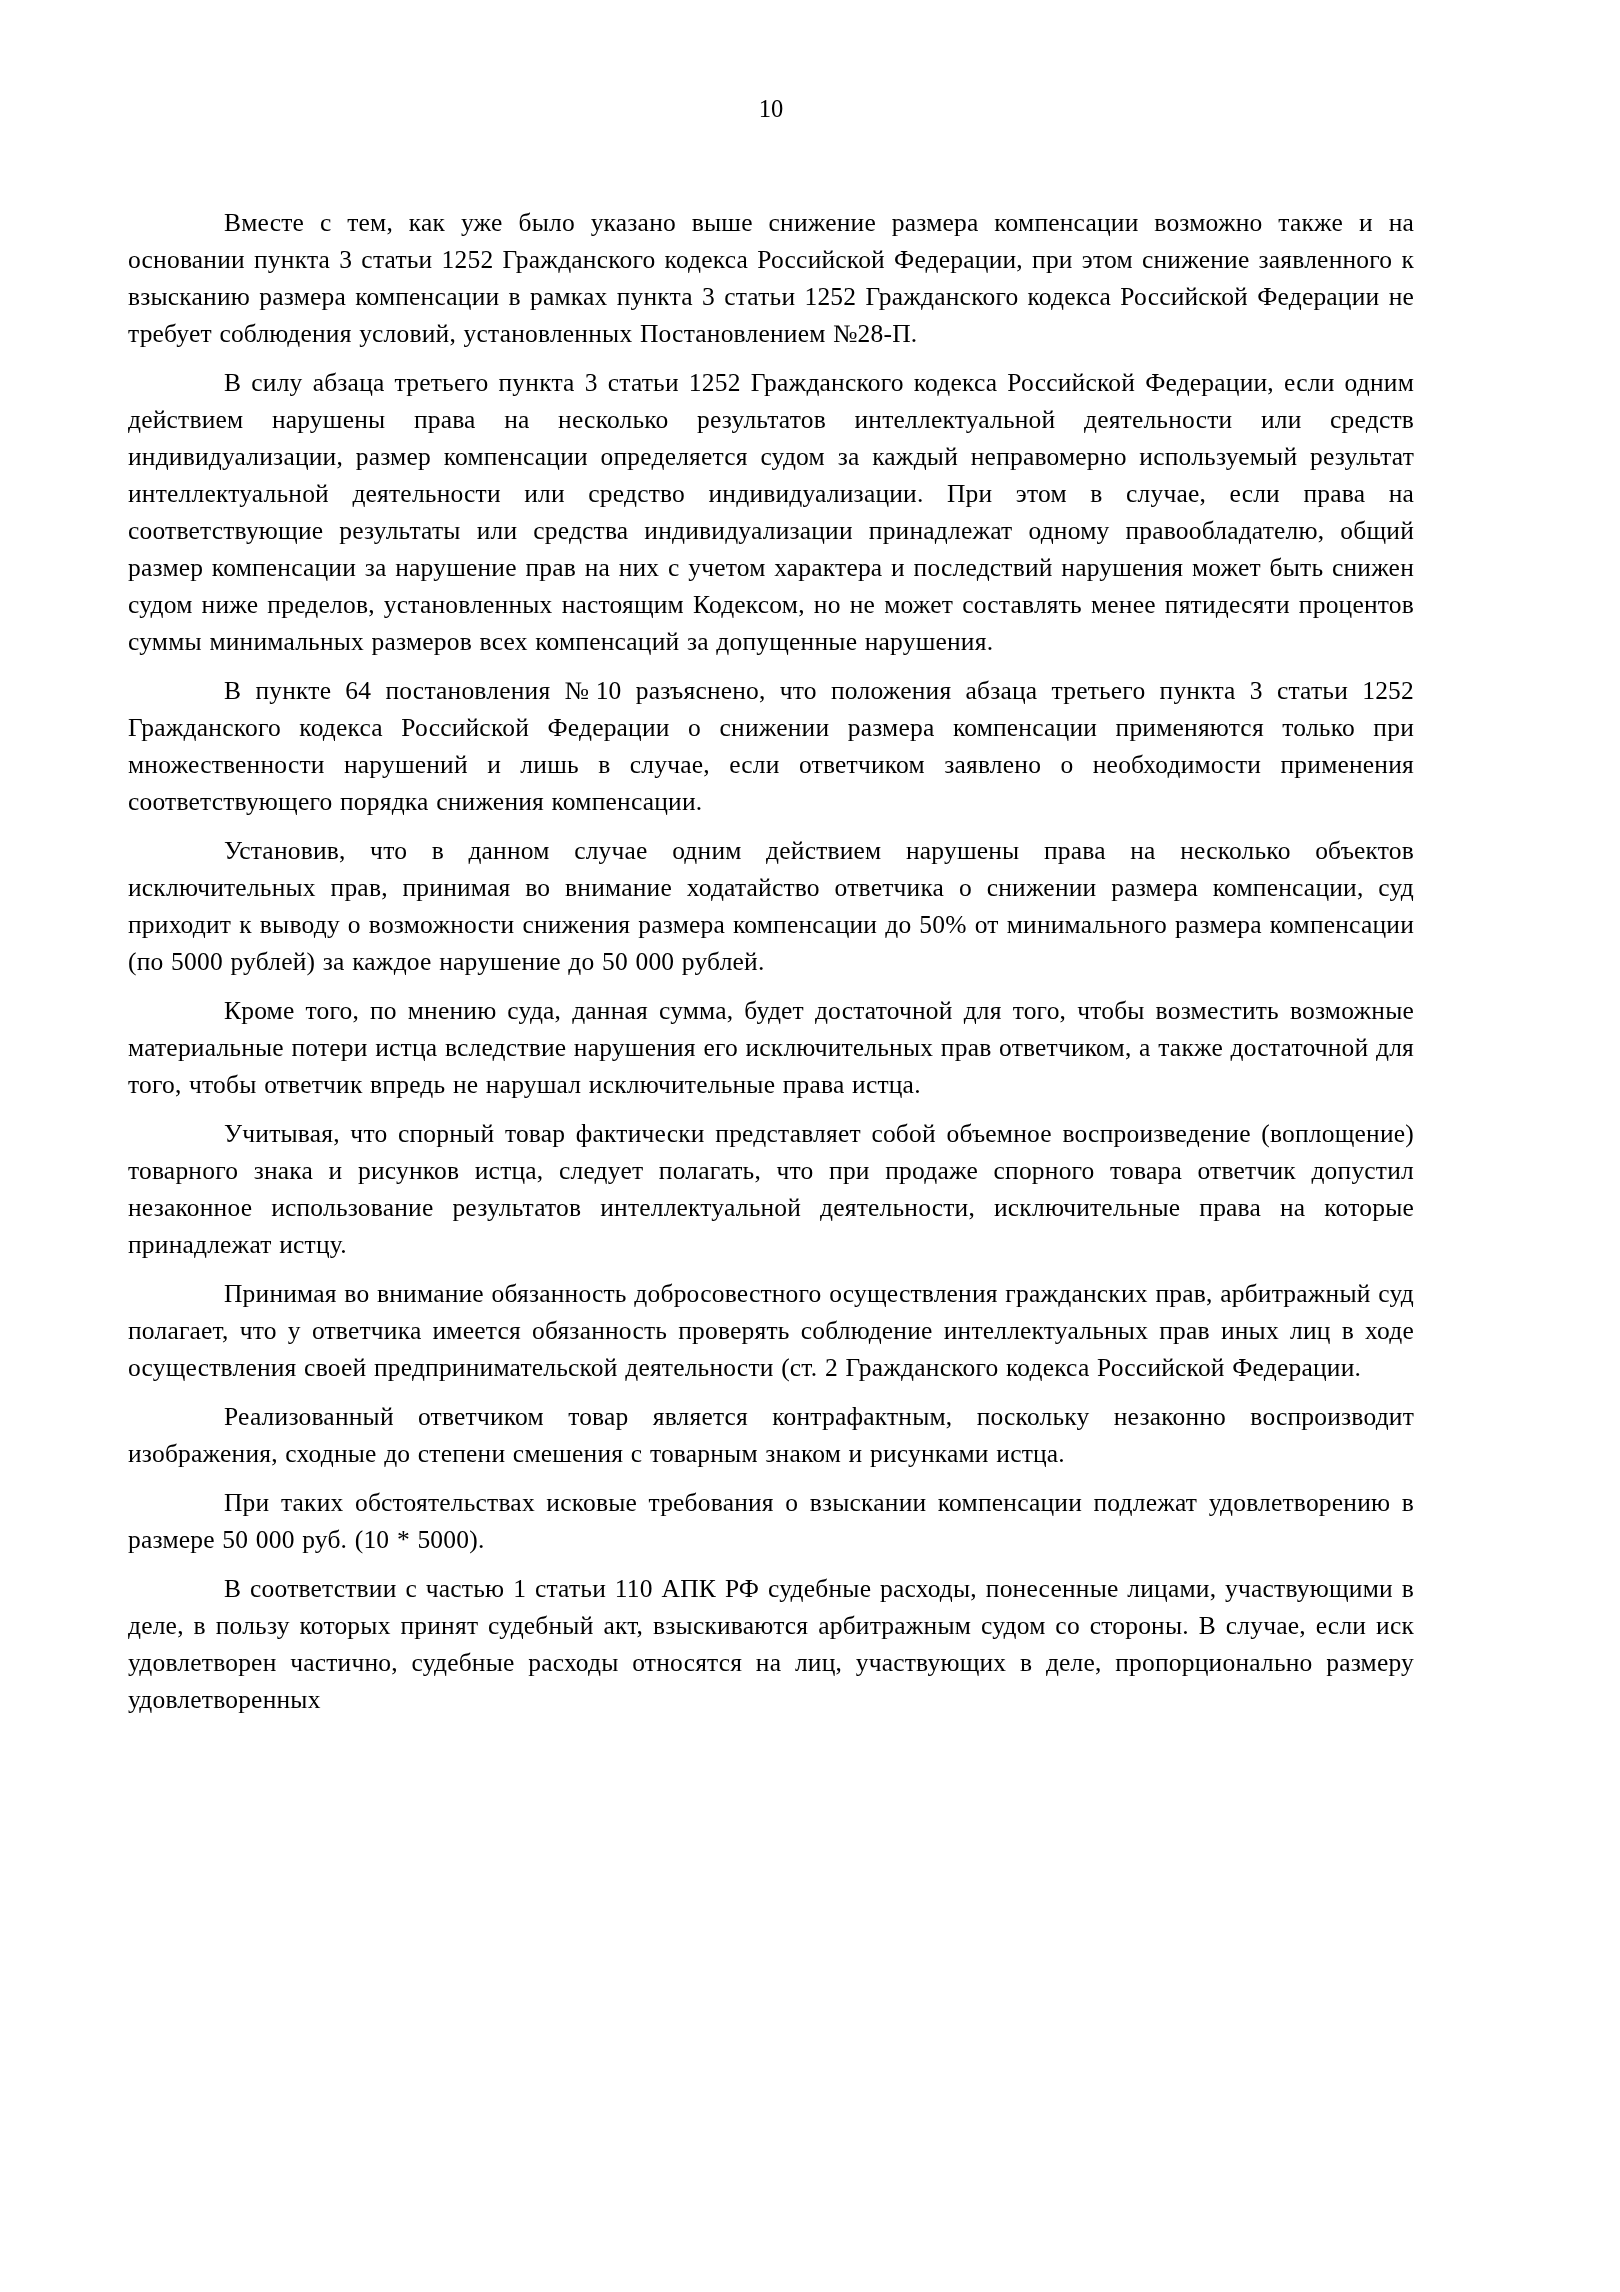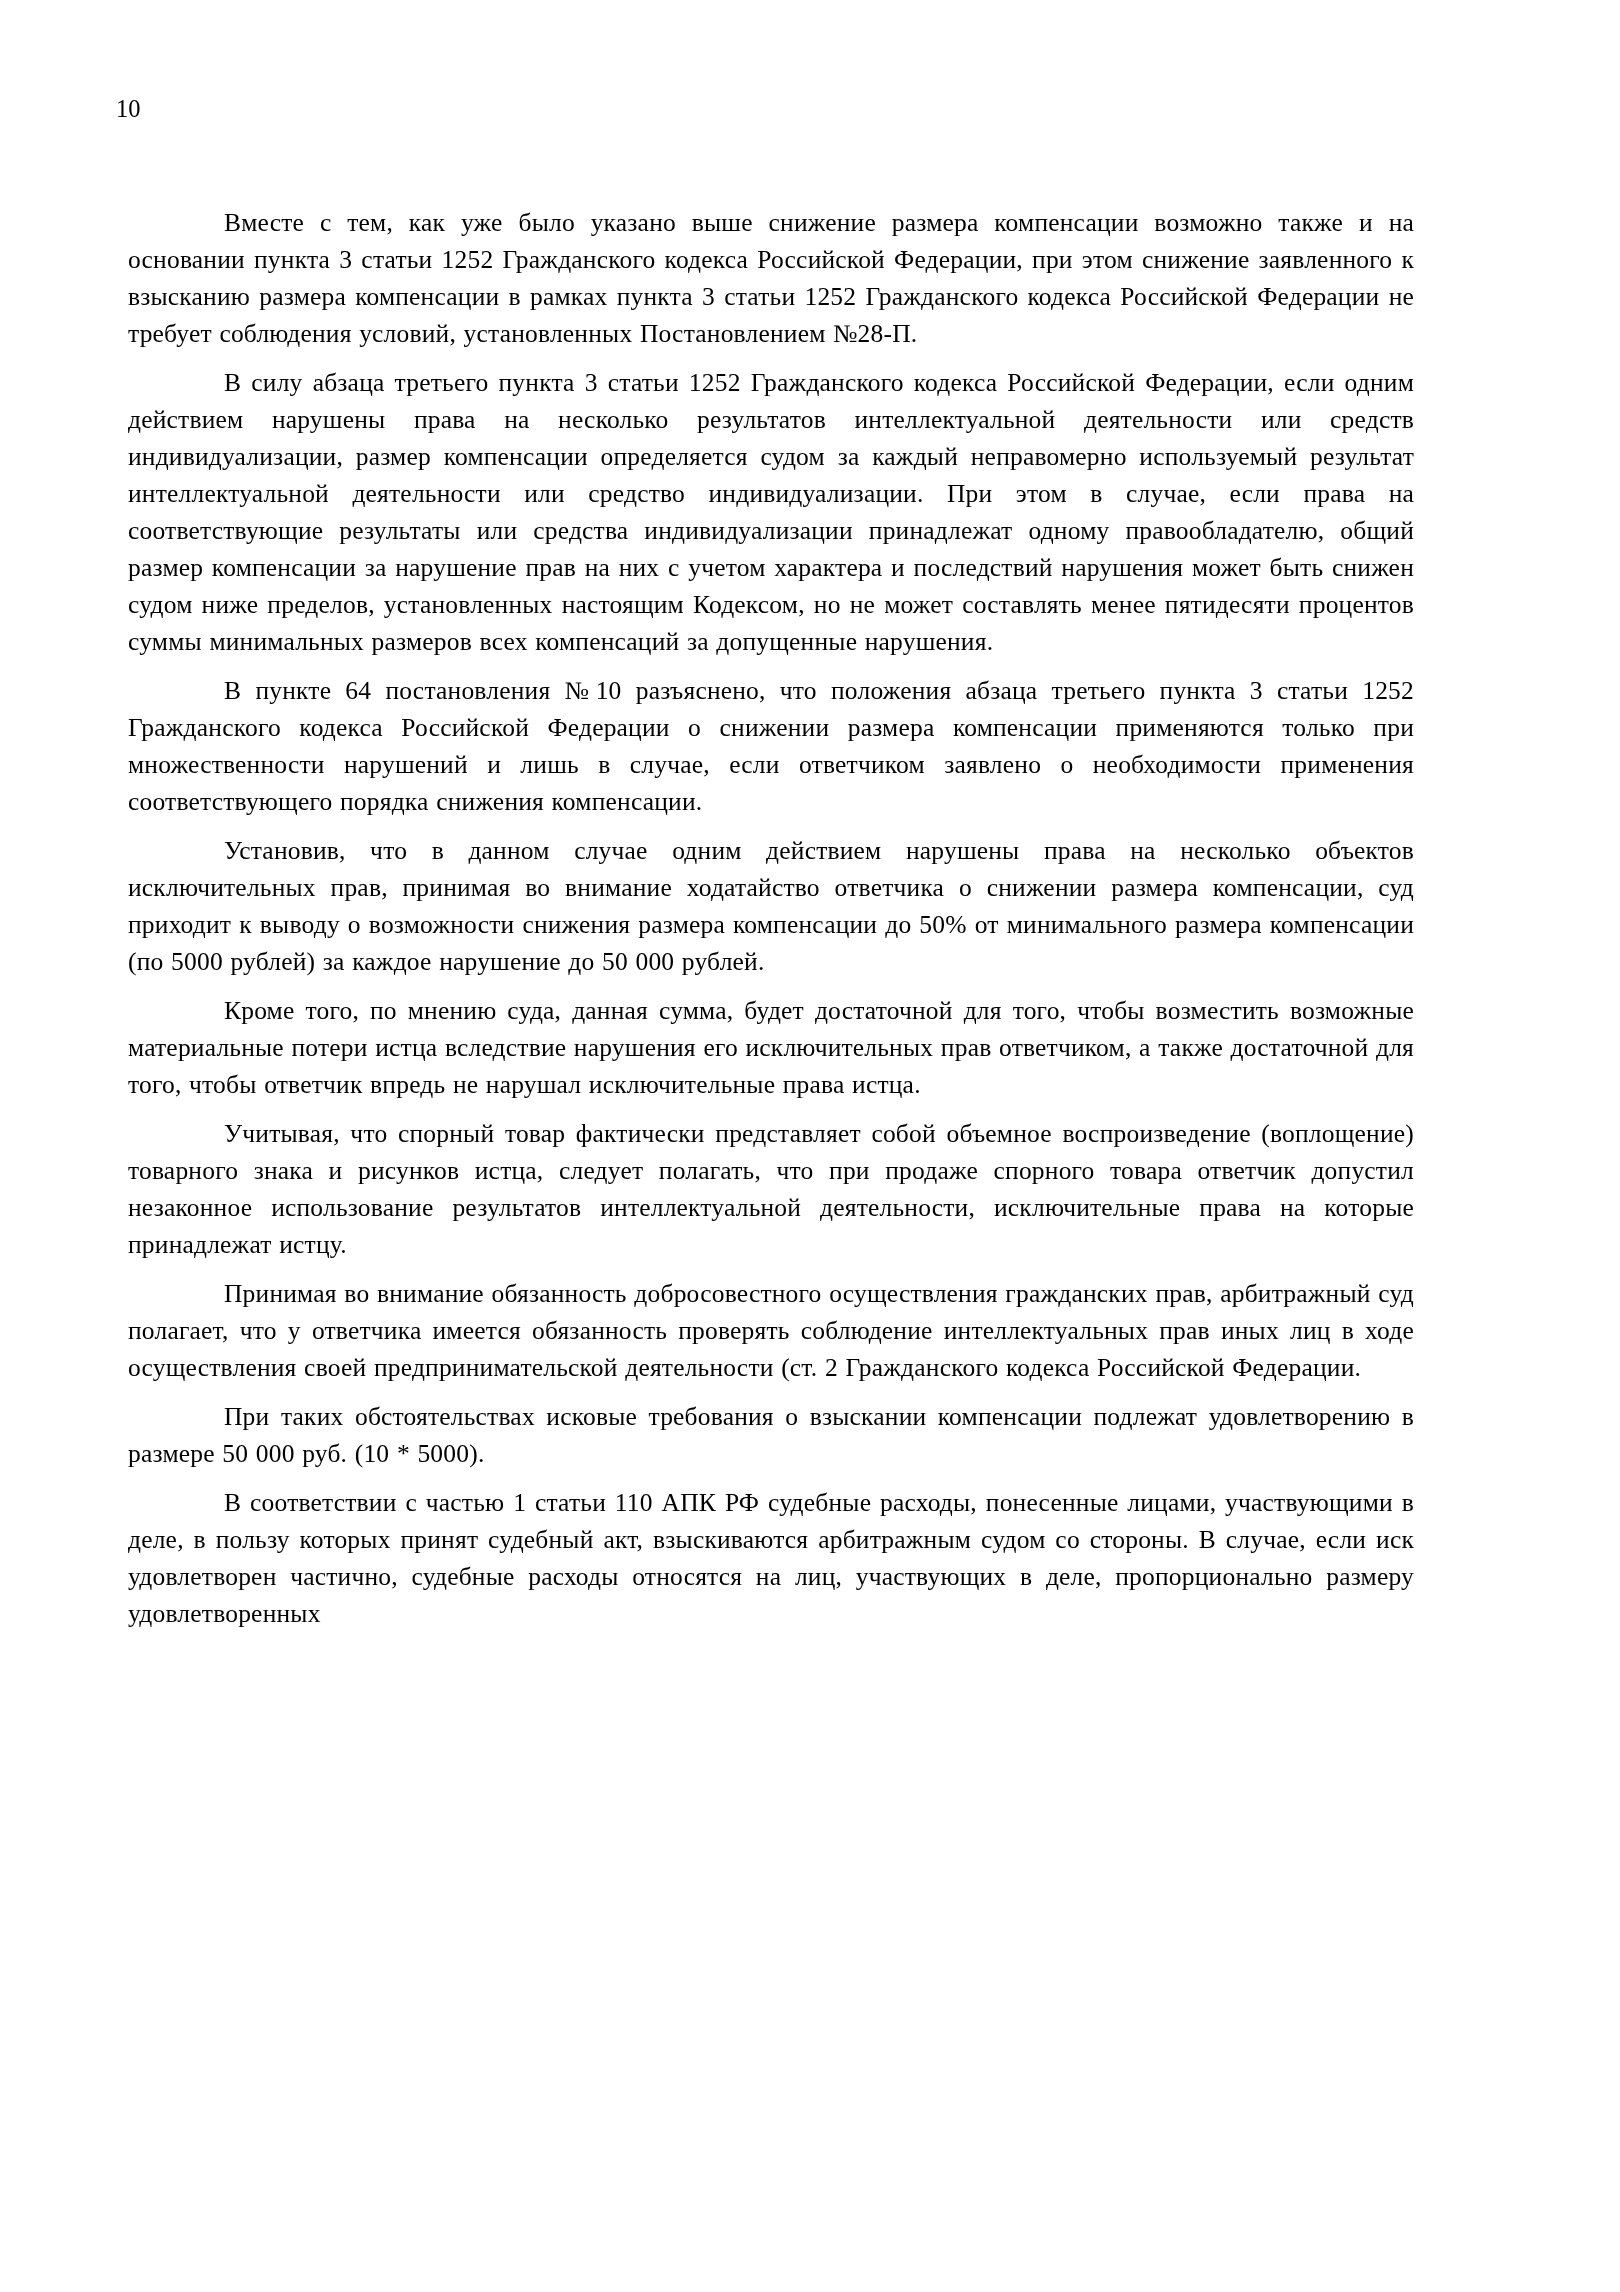--- a/index.html
+++ b/index.html
@@ -14,20 +14,21 @@
     background: #ffffff;
     overflow: hidden;
     font-family: "Liberation Serif", "DejaVu Serif", serif;
     color: #000000;
   }
   .page-number {
     position: absolute;
     top: 94px;
     left: 116px;
     width: 1310px;
+    text-align: center;
     font-size: 24.5px;
     line-height: 29px;
     color: #000000;
   }
   .content {
     position: absolute;
     top: 192px;
     left: 116px;
     width: 1310px;
   }
@@ -51,17 +52,18 @@
   <div class="page-number">10</div>
 
   <div class="content">
     <p>Вместе с тем, как уже было указано выше снижение размера компенсации возможно также и на основании пункта 3 статьи 1252 Гражданского кодекса Российской Федерации, при этом снижение заявленного к взысканию размера компенсации в рамках пункта 3 статьи 1252 Гражданского кодекса Российской Федерации не требует соблюдения условий, установленных Постановлением №28-П.</p>
     <p>В силу абзаца третьего пункта 3 статьи 1252 Гражданского кодекса Российской Федерации, если одним действием нарушены права на несколько результатов интеллектуальной деятельности или средств индивидуализации, размер компенсации определяется судом за каждый неправомерно используемый результат интеллектуальной деятельности или средство индивидуализации. При этом в случае, если права на соответствующие результаты или средства индивидуализации принадлежат одному правообладателю, общий размер компенсации за нарушение прав на них с учетом характера и последствий нарушения может быть снижен судом ниже пределов, установленных настоящим Кодексом, но не может составлять менее пятидесяти процентов суммы минимальных размеров всех компенсаций за допущенные нарушения.</p>
     <p>В пункте 64 постановления №10 разъяснено, что положения абзаца третьего пункта 3 статьи 1252 Гражданского кодекса Российской Федерации о снижении размера компенсации применяются только при множественности нарушений и лишь в случае, если ответчиком заявлено о необходимости применения соответствующего порядка снижения компенсации.</p>
     <p>Установив, что в данном случае одним действием нарушены права на несколько объектов исключительных прав, принимая во внимание ходатайство ответчика о снижении размера компенсации, суд приходит к выводу о возможности снижения размера компенсации до 50% от минимального размера компенсации (по 5000 рублей) за каждое нарушение до 50 000 рублей.</p>
     <p>Кроме того, по мнению суда, данная сумма, будет достаточной для того, чтобы возместить возможные материальные потери истца вследствие нарушения его исключительных прав ответчиком, а также достаточной для того, чтобы ответчик впредь не нарушал исключительные права истца.</p>
     <p>Учитывая, что спорный товар фактически представляет собой объемное воспроизведение (воплощение) товарного знака и рисунков истца, следует полагать, что при продаже спорного товара ответчик допустил незаконное использование результатов интеллектуальной деятельности, исключительные права на которые принадлежат истцу.</p>
     <p>Принимая во внимание обязанность добросовестного осуществления гражданских прав, арбитражный суд полагает, что у ответчика имеется обязанность проверять соблюдение интеллектуальных прав иных лиц в ходе осуществления своей предпринимательской деятельности (ст. 2 Гражданского кодекса Российской Федерации.</p>
+    <p>Реализованный ответчиком товар является контрафактным, поскольку незаконно воспроизводит изображения, сходные до степени смешения с товарным знаком и рисунками истца.</p>
     <p>При таких обстоятельствах исковые требования о взыскании компенсации подлежат удовлетворению в размере 50 000 руб. (10 * 5000).</p>
     <p>В соответствии с частью 1 статьи 110 АПК РФ судебные расходы, понесенные лицами, участвующими в деле, в пользу которых принят судебный акт, взыскиваются арбитражным судом со стороны. В случае, если иск удовлетворен частично, судебные расходы относятся на лиц, участвующих в деле, пропорционально размеру удовлетворенных</p>
   </div>
 </div>
 
 
 </body></html>

